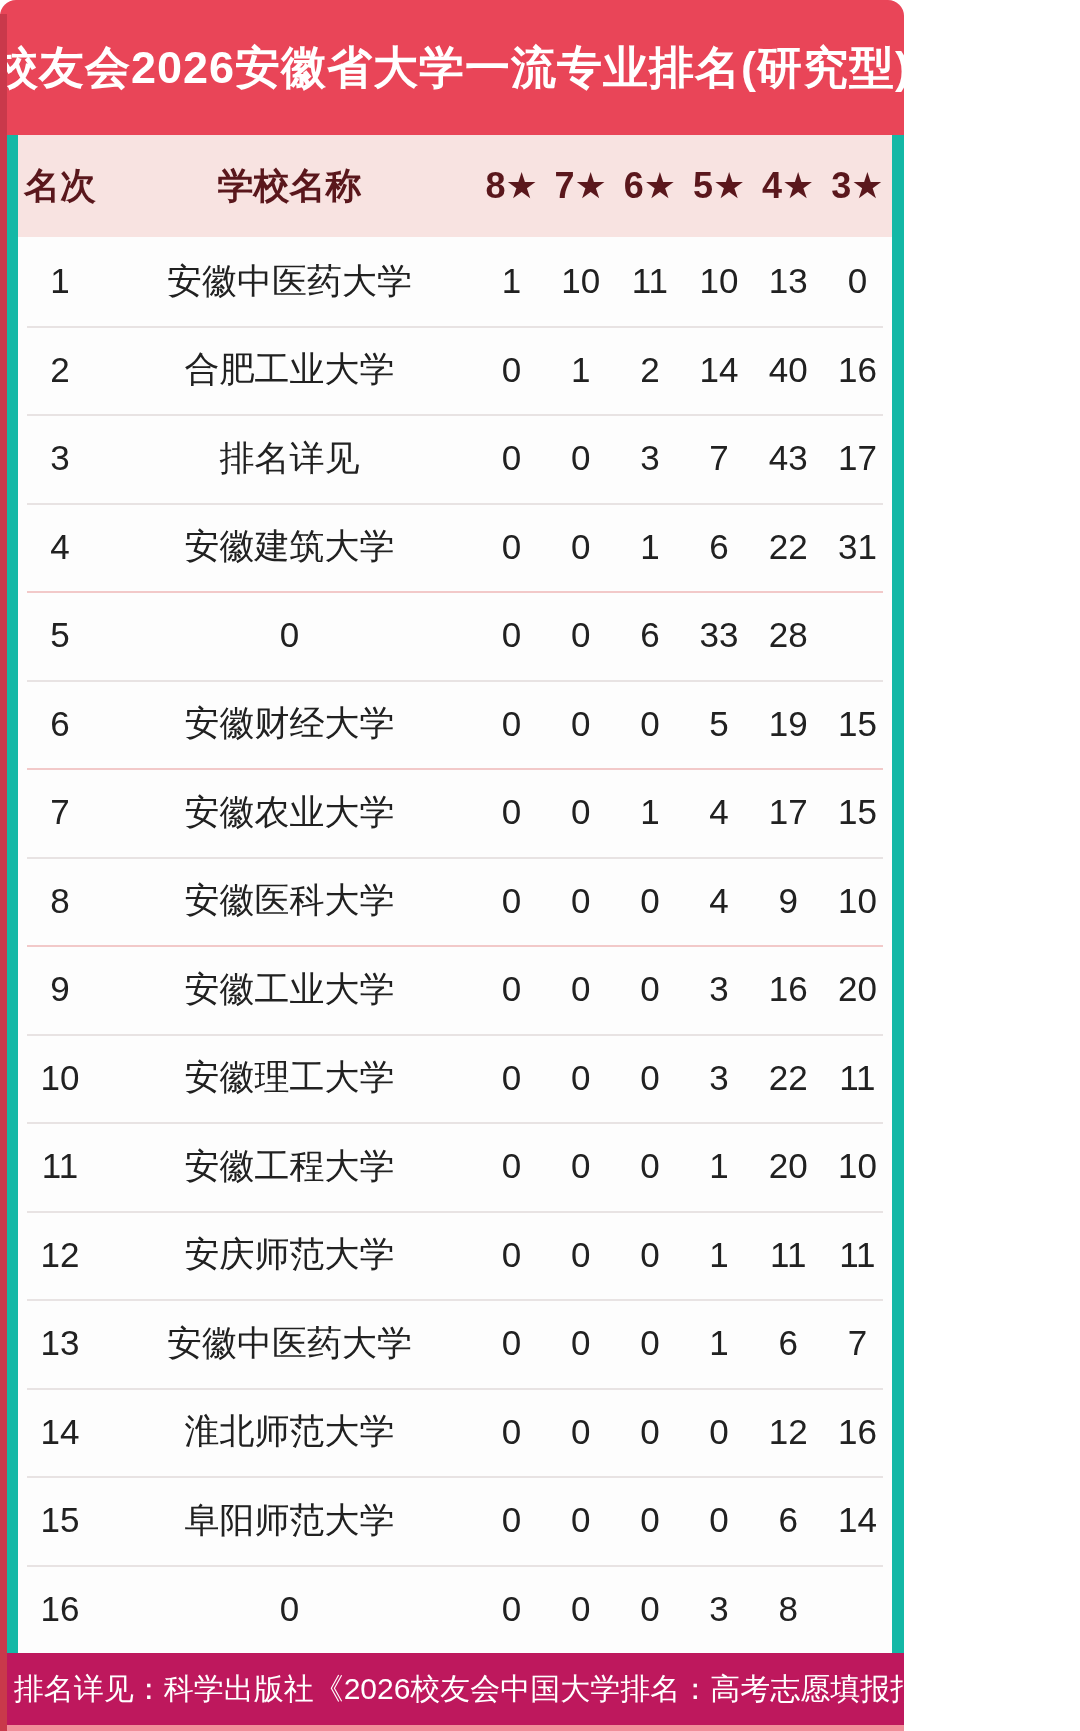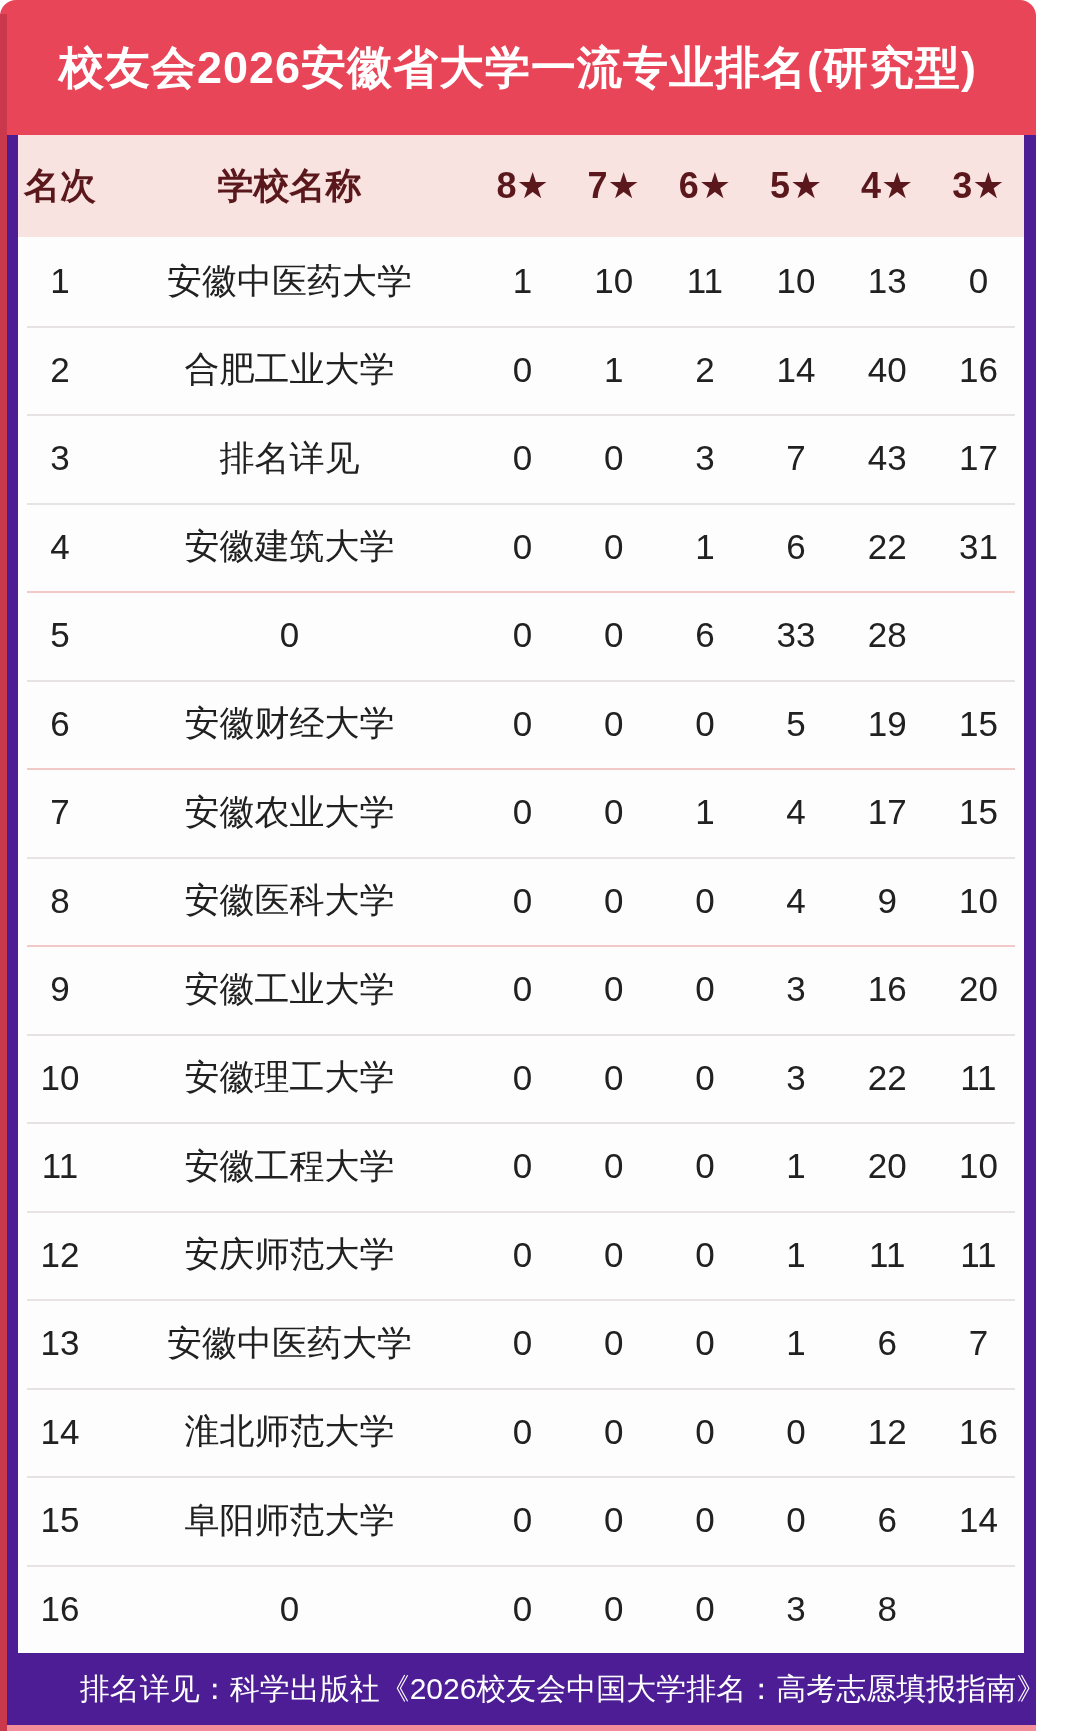--- a/index.html
+++ b/index.html
@@ -6,21 +6,21 @@
     margin: 0;
     padding: 0;
     width: 1080px;
     height: 1731px;
     overflow: hidden;
     background: #ffffff;
     font-family: "Liberation Sans", "DejaVu Sans", sans-serif;
   }
   .page {
     position: relative;
-    width: 1036px;
+    width: 904px;
     height: 1731px;
     background: #ffffff;
   }
   
   .edge-strip {
     position: absolute;
     left: 0;
     top: 14px;
     bottom: 0;
     width: 7px;
@@ -36,21 +36,21 @@
     justify-content: center;
   }
   .banner-title {
     color: #ffffff;
     font-size: 45px;
     font-weight: bold;
     letter-spacing: 1px;
     white-space: nowrap;
   }
   .table-zone {
-    background: #4c1d95;
+    background: #14b8a6;
     padding: 0 12px 0 18px;
   }
   .card {
     background: #fdfdfd;
   }
   .grid-row {
     display: grid;
     grid-template-columns: 84px 375px 1fr 1fr 1fr 1fr 1fr 1fr;
     align-items: center;
     text-align: center;
@@ -79,21 +79,21 @@
     background: #e8e3e3;
   }
   .rows .row:nth-child(5)::before,
   .rows .row:nth-child(7)::before,
   .rows .row:nth-child(9)::before {
     background: #f2c9c9;
   }
   .cell { white-space: nowrap; }
   .footer {
     height: 72px;
-    background: #4c1d95;
+    background: #be185d;
     display: flex;
     align-items: center;
     justify-content: center;
     padding-left: 90px;
     box-sizing: border-box;
   }
   .footer-note {
     color: #ffffff;
     font-size: 30px;
     white-space: nowrap;

